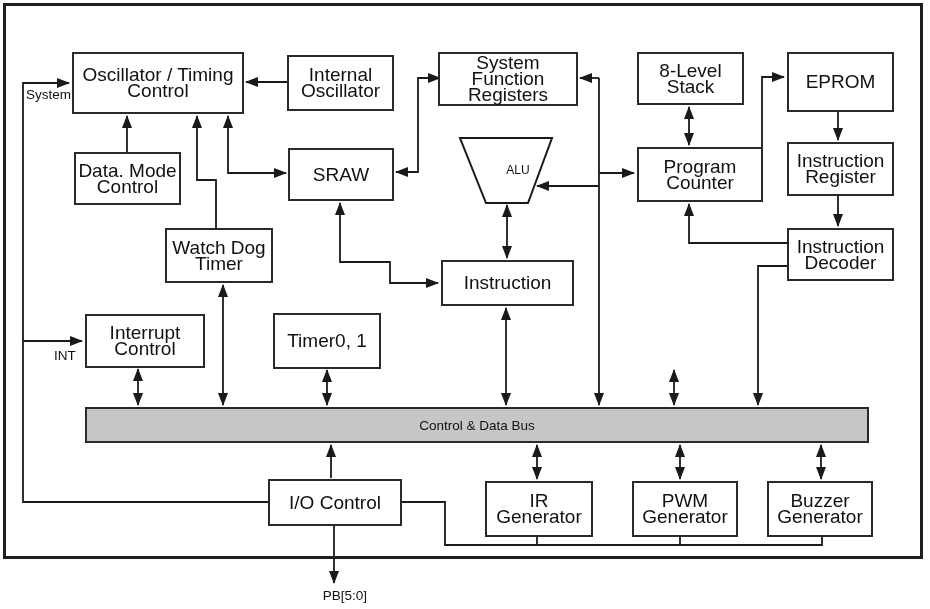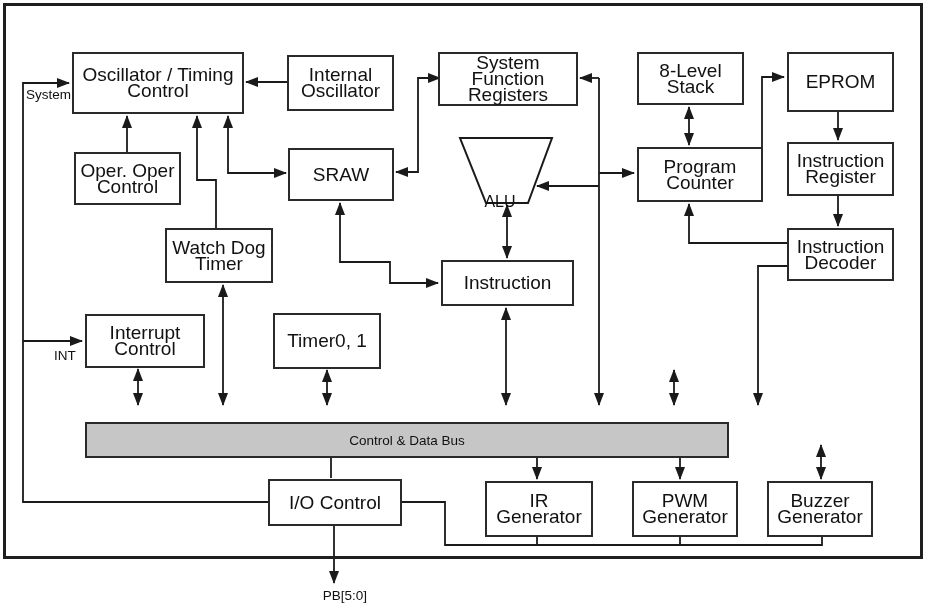--- a/index.html
+++ b/index.html
@@ -34,27 +34,27 @@
   #b-accum{left:441px;top:260px;width:133px;height:46px}
   #b-instrdec{left:787px;top:228px;width:107px;height:53px}
   #b-interrupt{left:85px;top:314px;width:120px;height:54px}
   #b-timer{left:273px;top:313px;width:108px;height:56px}
   #b-lvr{left:621px;top:314px;width:107px;height:55px}
   #b-io{left:268px;top:479px;width:134px;height:47px}
   #b-irgen{left:485px;top:481px;width:108px;height:56px}
   #b-pwmgen{left:632px;top:481px;width:106px;height:56px}
   #b-buzzgen{left:767px;top:481px;width:106px;height:56px}
   #bus{
-    position:absolute;left:85px;top:407px;width:644px;height:36px;box-sizing:border-box;
+    position:absolute;left:85px;top:407px;width:784px;height:36px;box-sizing:border-box;
     background:#c6c6c6;border:2px solid #2a2a2a;display:flex;align-items:center;
-    justify-content:center;font-size:13.5px;z-index:2;margin-top:15px;
+    justify-content:center;font-size:13.5px;z-index:2;
   }
   #l-alu{
-    position:absolute;left:460px;top:158px;width:80px;height:24px;z-index:2;
-    display:flex;align-items:center;justify-content:center;font-size:16px;margin-top:32px;
+    position:absolute;left:478px;top:158px;width:80px;height:24px;z-index:2;
+    display:flex;align-items:center;justify-content:center;font-size:12px;
   }
   #l-reset{left:26px;top:87px;width:48px}
   #l-int{left:54px;top:348px;width:30px}
   #l-pb{left:303px;top:588px;width:64px;text-align:right}
 </style>
 </head>
 <body>
 
 <div id="stage">
 
@@ -131,21 +131,21 @@
 
   <div class="block" id="b-osc">Oscillator / Timing
 Control</div>
   <div class="block" id="b-intosc">Internal
 Oscillator</div>
   <div class="block" id="b-sfr">System Function
 Registers</div>
   <div class="block" id="b-stack">8-Level
 Stack</div>
   <div class="block" id="b-eprom">EPROM</div>
-  <div class="block" id="b-opermode">Oper. Oper
+  <div class="block" id="b-opermode">Data. Mode
 Control</div>
   <div class="block" id="b-sraw">SRAW</div>
   <div class="block" id="b-pc">Program
 Counter</div>
   <div class="block" id="b-instrreg">Instruction
 Register</div>
   <div class="block" id="b-wdt">Watch Dog
 Timer</div>
   <div class="block" id="b-accum">Instruction</div>
   <div class="block" id="b-instrdec">Instruction

